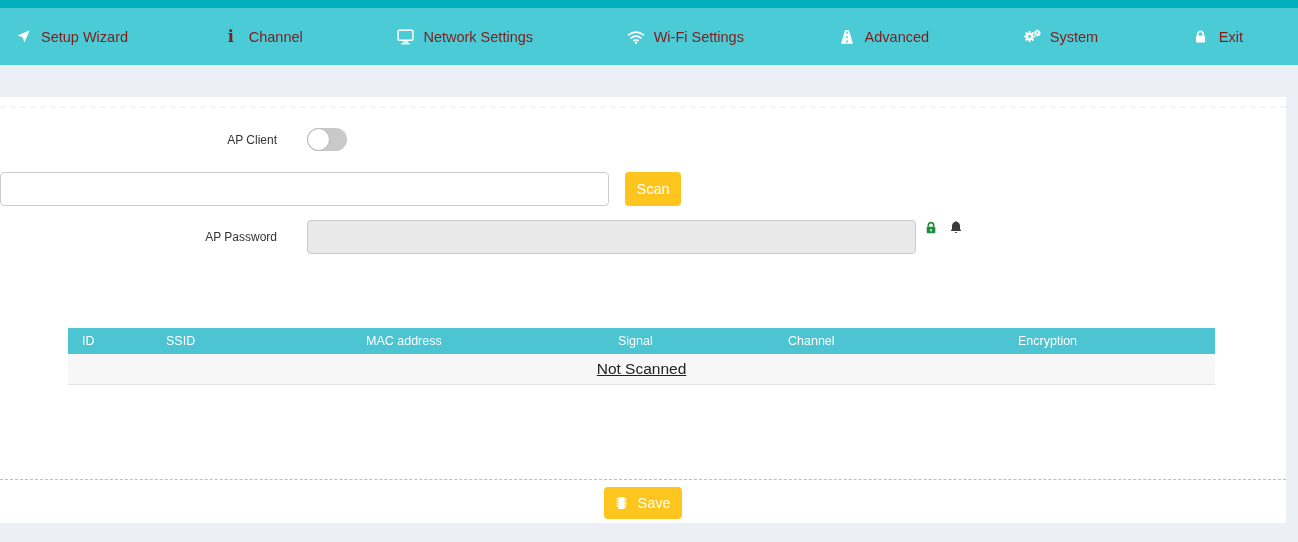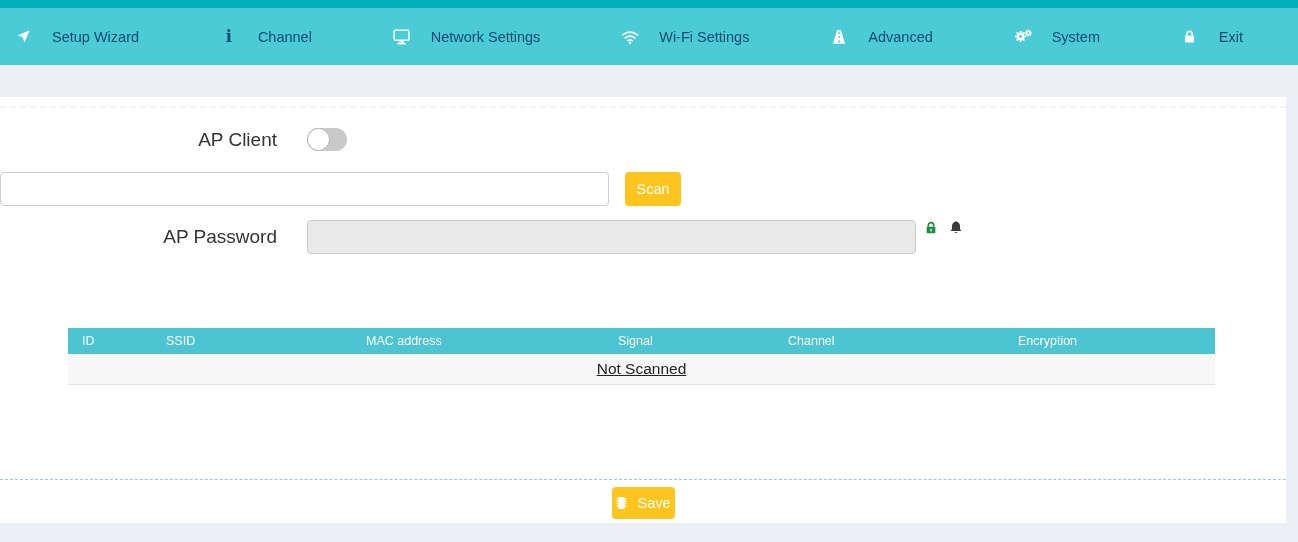--- a/index.html
+++ b/index.html
@@ -12,42 +12,42 @@
   }
 
   
   .top-strip { height: 8px; background: #00aebc; }
   .navbar {
     height: 57px; background: #4bcbd6;
     display: flex; align-items: center; justify-content: space-between;
     padding: 0 55px 0 14px;
   }
   .nav-item {
-    display: flex; align-items: center; gap: 20px;
-    color: #0c4a6e; font-size: 14.5px; cursor: pointer; white-space: nowrap;
+    display: flex; align-items: center; gap: 9px;
+    color: #7f1d1d; font-size: 14.5px; cursor: pointer; white-space: nowrap;
   }
   .nav-item .ic { display: inline-flex; align-items: center; justify-content: center; width: 18px; height: 18px; }
   .info-glyph { font-family: "DejaVu Serif", serif; font-weight: 700; font-size: 16px; line-height: 1; }
 
   
   .panel {
     width: 1286px; height: 426px; background: #fff; position: relative;
   }
   .panel::before { 
     content: ""; position: absolute; left: 0; right: 0; top: 9px;
     border-top: 2px dashed rgba(190,195,205,0.18);
   }
 
   
   .form { padding-top: 31px; }
   .form-row { display: flex; align-items: center; margin-bottom: 14px; }
   .form-row.client-row { margin-bottom: 21px; }
   .form-label {
     width: 307px; text-align: right; padding-right: 30px;
-    font-size: 19px; color: #333;
+    font-size: 12px; color: #333;
   }
   .control { display: flex; align-items: flex-start; }
 
   .toggle {
     width: 40px; height: 23px; background: #c9c9c9; border-radius: 12px;
     position: relative; cursor: pointer; flex: 0 0 auto;
   }
   .toggle .knob {
     position: absolute; left: 0; top: 0; width: 23px; height: 23px;
     background: #fff; border: 1px solid #b5b5b5; border-radius: 50%;
@@ -61,21 +61,21 @@
   .text-input:disabled, .text-input.disabled {
     background: #e9e9e9; color: #777;
   }
 
   .btn {
     background: #fdc51d; border: none; border-radius: 4px; color: #fff;
     font-size: 14.5px; font-family: "Liberation Sans", sans-serif;
     cursor: pointer; display: inline-flex; align-items: center; justify-content: center;
   }
   .btn-scan { width: 56px; height: 34px; margin-left: 16px; }
-  .btn-save { width: 63px; height: 32px; gap: 9px; }
+  .btn-save { width: 78px; height: 32px; gap: 9px; }
 
   .pw-icons { display: flex; align-items: center; gap: 12px; margin-left: 9px; }
 
   
   .scan-table {
     margin: 74px 0 0 68px; width: 1147px; border-collapse: collapse;
     font-size: 12.5px;
   }
   .scan-table th {
     background: #4cc4d1; color: #fff; font-weight: 400; text-align: left;

